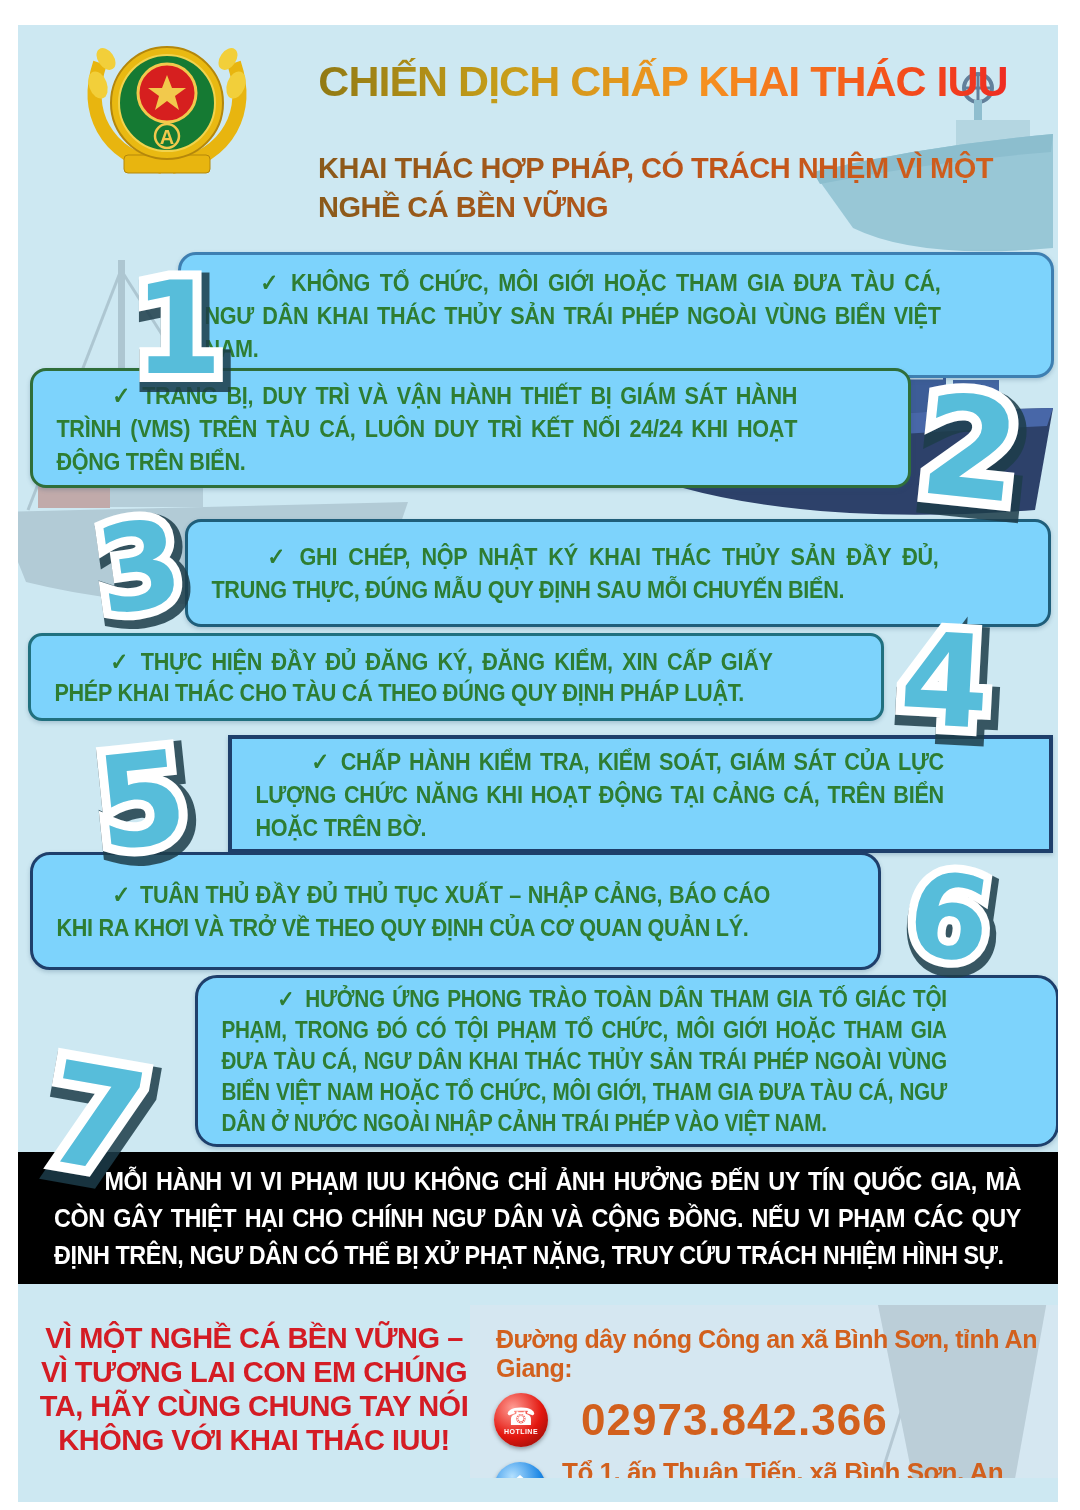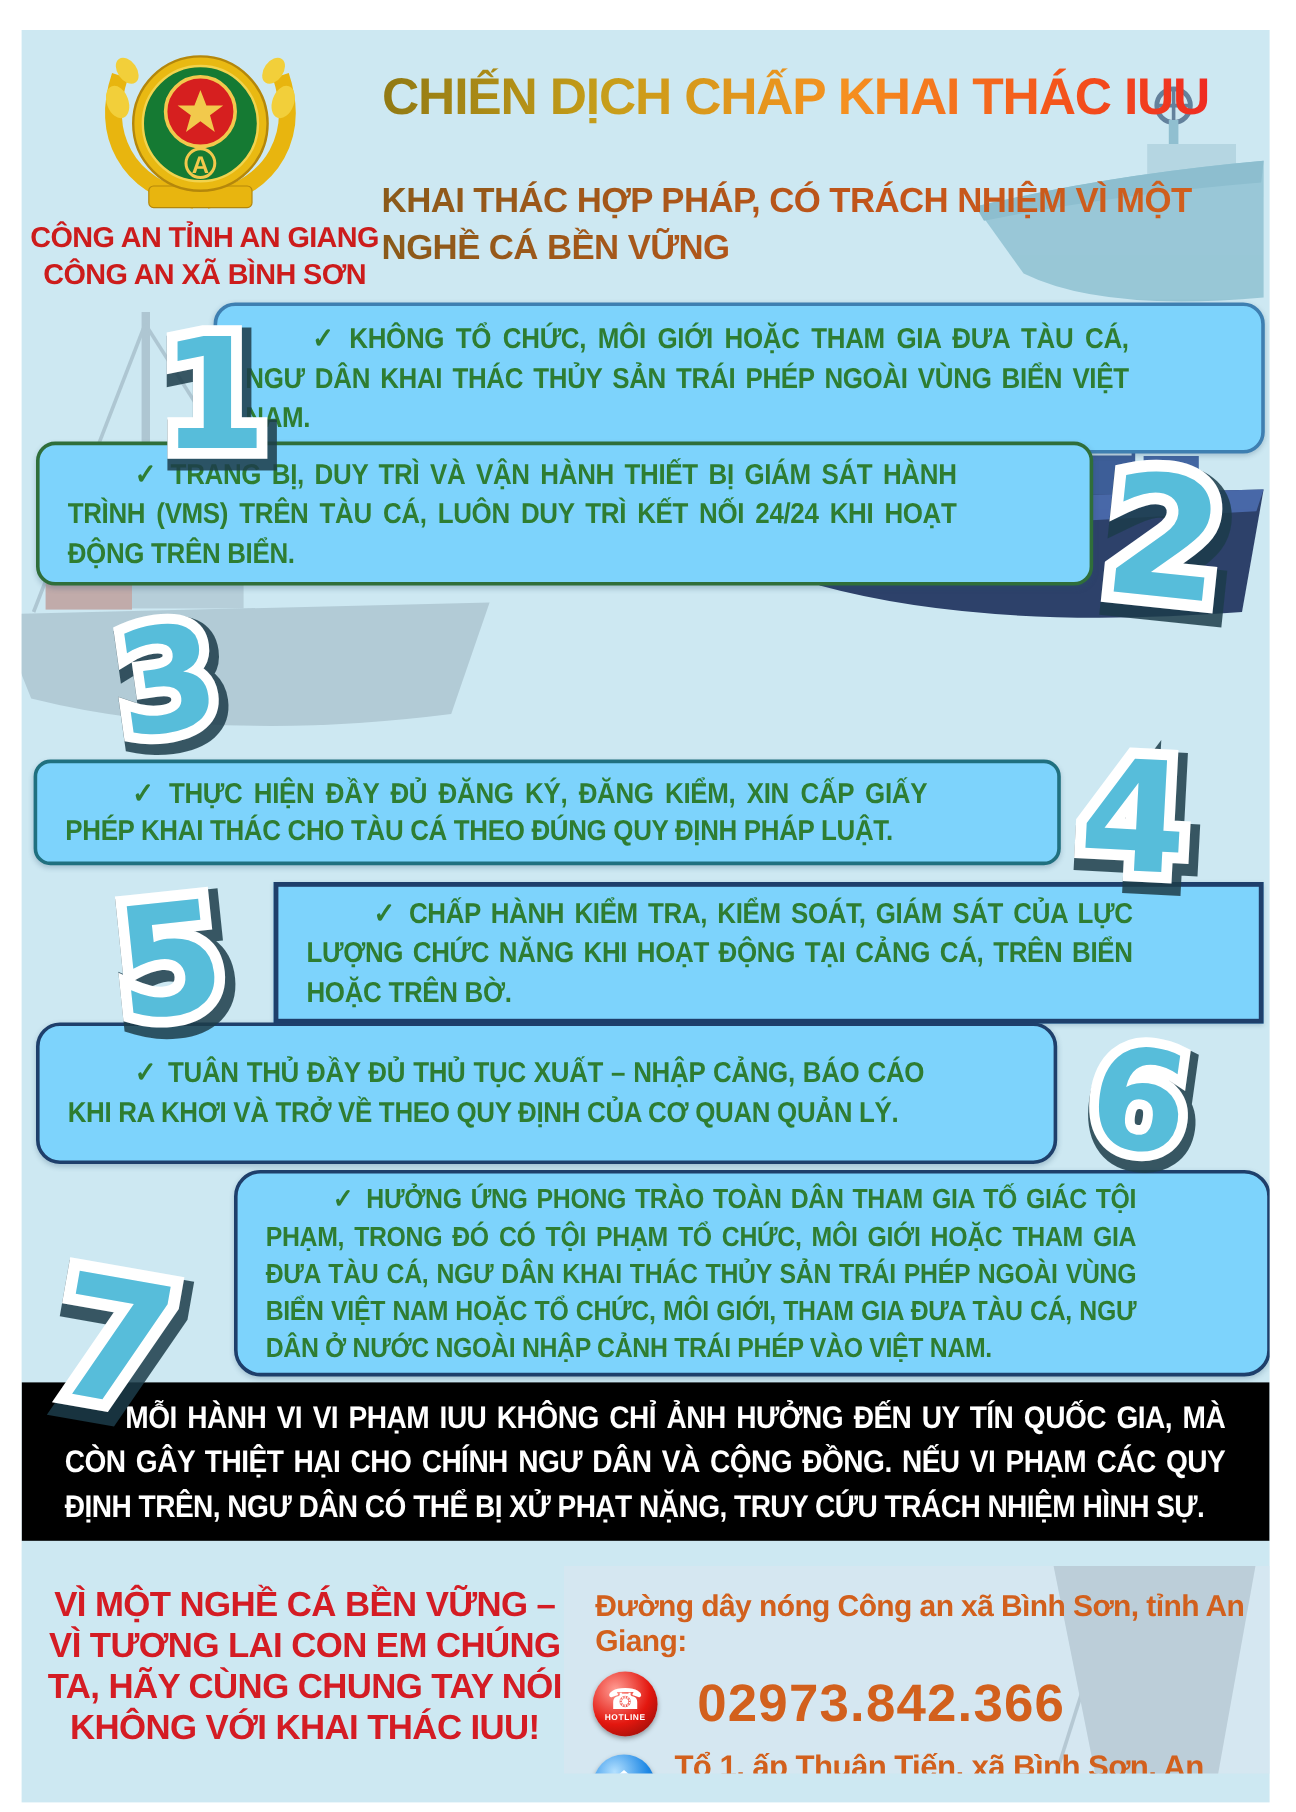--- a/index.html
+++ b/index.html
@@ -152,36 +152,35 @@
     <ellipse cx="152" cy="26" rx="8" ry="12" fill="#f2cf3a" transform="rotate(35 152 26)"></ellipse>
     <rect x="48" y="122" width="86" height="18" rx="4" fill="#e8b50f" stroke="#b4870b"></rect>
     <circle cx="91" cy="70" r="56" fill="#e9b912" stroke="#b4870b" stroke-width="2"></circle>
     <circle cx="91" cy="70" r="48" fill="#157a33"></circle>
     <circle cx="91" cy="70" r="48" fill="none" stroke="#f2d34c" stroke-width="2"></circle>
     <circle cx="91" cy="60" r="29" fill="#d61f1f" stroke="#f2c94c" stroke-width="3"></circle>
     <polygon points="91,42 96,55 110,55 99,63 103,77 91,68 79,77 83,63 72,55 86,55" fill="#f2c94c"></polygon>
     <circle cx="91" cy="103" r="12" fill="none" stroke="#f2c94c" stroke-width="2.5"></circle>
     <text x="91" y="111" text-anchor="middle" font-size="20" font-weight="bold" fill="#f2c94c" font-family="Liberation Sans,sans-serif">A</text>
   </svg>
-  <div class="org">
-    <div>CÔNG AN TỈNH AN GIANG</div>
-    <div>CÔNG AN XÃ BÌNH SƠN</div>
-  </div>
 
   <h1 class="title">CHIẾN DỊCH CHẤP KHAI THÁC IUU</h1>
   <div class="subtitle">
     <div>KHAI THÁC HỢP PHÁP, CÓ TRÁCH NHIỆM VÌ MỘT</div>
     <div>NGHỀ CÁ BỀN VỮNG</div>
   </div>
 
   <div class="box box1">
     <p><span class="check">✓</span><span>KHÔNG TỔ CHỨC, MÔI GIỚI HOẶC THAM GIA ĐƯA TÀU CÁ, NGƯ DÂN KHAI THÁC THỦY SẢN TRÁI PHÉP NGOÀI VÙNG BIỂN VIỆT NAM.</span></p>
   </div>
   <div class="box box2">
     <p><span class="check">✓</span><span>TRANG BỊ, DUY TRÌ VÀ VẬN HÀNH THIẾT BỊ GIÁM SÁT HÀNH TRÌNH (VMS) TRÊN TÀU CÁ, LUÔN DUY TRÌ KẾT NỐI 24/24 KHI HOẠT ĐỘNG TRÊN BIỂN.</span></p>
+  </div>
+  <div class="box box3">
+    <p><span class="check">✓</span><span>GHI CHÉP, NỘP NHẬT KÝ KHAI THÁC THỦY SẢN ĐẦY ĐỦ, TRUNG THỰC, ĐÚNG MẪU QUY ĐỊNH SAU MỖI CHUYẾN BIỂN.</span></p>
   </div>
   <div class="box box4">
     <p><span class="check">✓</span><span>THỰC HIỆN ĐẦY ĐỦ ĐĂNG KÝ, ĐĂNG KIỂM, XIN CẤP GIẤY PHÉP KHAI THÁC CHO TÀU CÁ THEO ĐÚNG QUY ĐỊNH PHÁP LUẬT.</span></p>
   </div>
   <div class="box box5">
     <p><span class="check">✓</span><span>CHẤP HÀNH KIỂM TRA, KIỂM SOÁT, GIÁM SÁT CỦA LỰC LƯỢNG CHỨC NĂNG KHI HOẠT ĐỘNG TẠI CẢNG CÁ, TRÊN BIỂN HOẶC TRÊN BỜ.</span></p>
   </div>
   <div class="box box6">
     <p><span class="check">✓</span><span>TUÂN THỦ ĐẦY ĐỦ THỦ TỤC XUẤT – NHẬP CẢNG, BÁO CÁO KHI RA KHƠI VÀ TRỞ VỀ THEO QUY ĐỊNH CỦA CƠ QUAN QUẢN LÝ.</span></p>
   </div>

